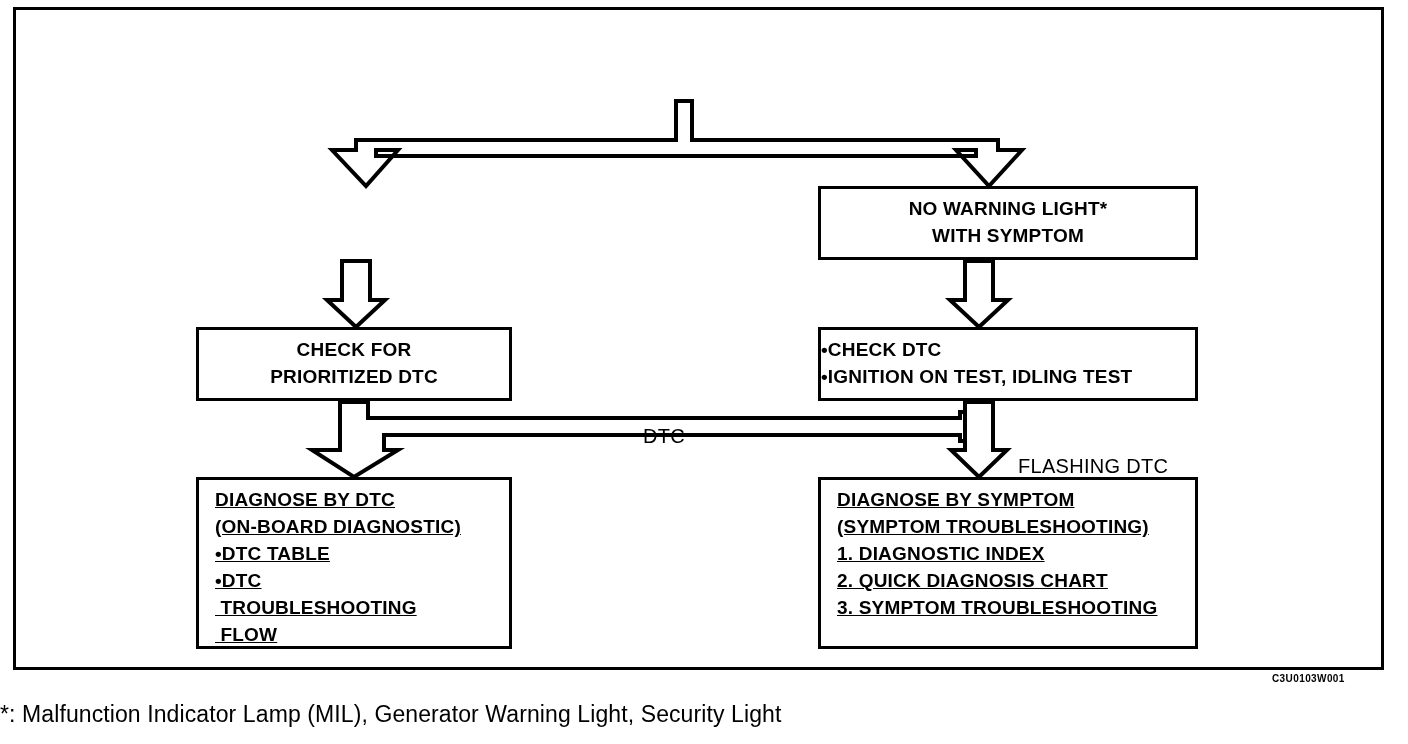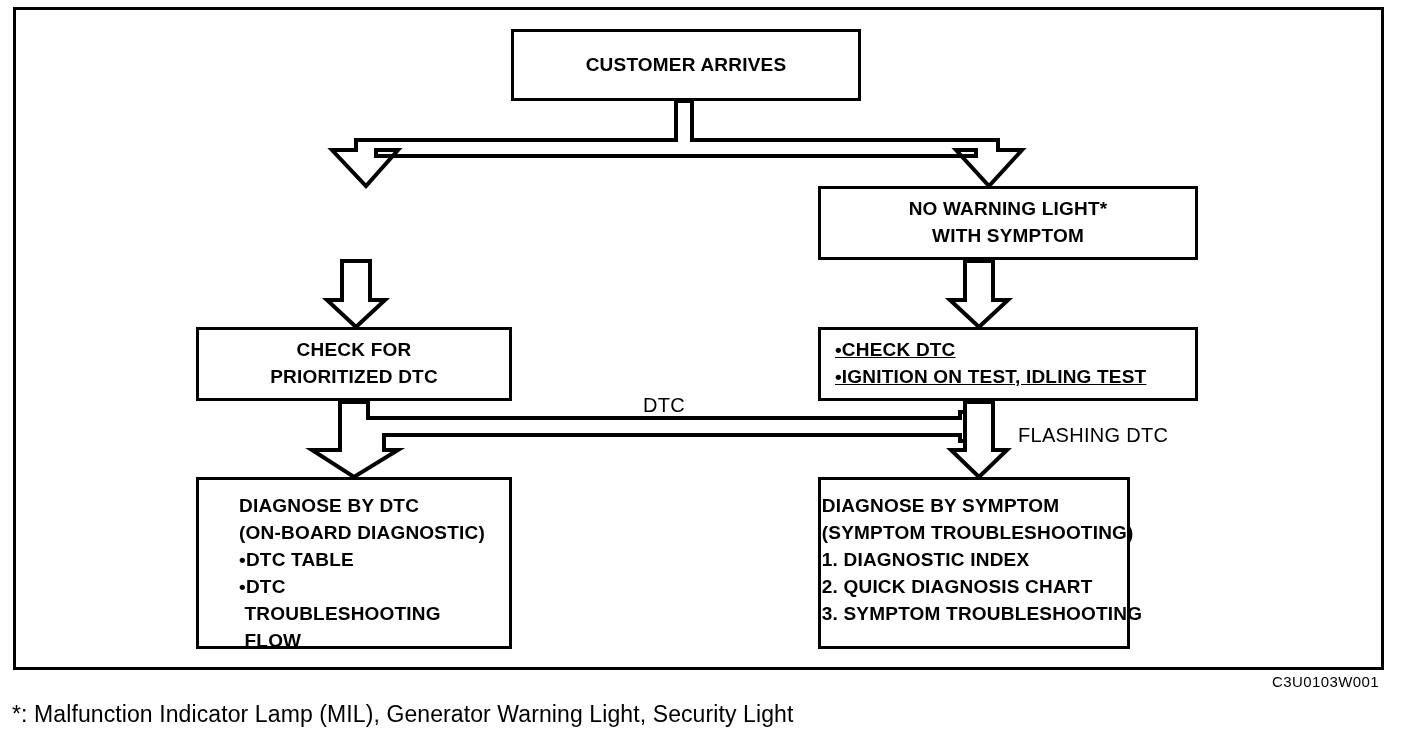--- a/index.html
+++ b/index.html
@@ -53,79 +53,79 @@
   .node.center {
     display: flex;
     align-items: center;
     justify-content: center;
     text-align: center;
   }
   .node.padleft {
     display: flex;
     align-items: center;
     justify-content: flex-start;
-    padding-left: 14px;
-    text-decoration: underline;
   }
   .node.padleft-top {
     display: flex;
     align-items: flex-start;
-    justify-content: center;
+    justify-content: flex-start;
     padding-left: 16px;
-    padding-top: 13px;
+    padding-top: 7px;
+    text-decoration: underline;
   }
 
   
   #node-customer        { left: 511px; top: 29px;  width: 350px; height: 72px; }
   #node-warning-on      { left: 196px; top: 186px; width: 316px; height: 74px; }
   #node-no-warning      { left: 818px; top: 186px; width: 380px; height: 74px; }
   #node-check-prior     { left: 196px; top: 327px; width: 316px; height: 74px; }
   #node-check-dtc       { left: 818px; top: 327px; width: 380px; height: 74px; }
   #node-diag-dtc        { left: 196px; top: 477px; width: 316px; height: 172px; }
-  #node-diag-symptom    { left: 818px; top: 477px; width: 312px; height: 172px; }
+  #node-diag-symptom    { left: 818px; top: 477px; width: 380px; height: 172px; }
 
   #node-diag-dtc  { font-size: 19px; }
   #node-diag-symptom { font-size: 19px; }
 
   
   #connectors {
     position: absolute;
     left: 0; top: 0;
     width: 1408px;
     height: 744px;
     pointer-events: none;
   }
 
   
   .edge-label {
     position: absolute;
     font-size: 20px;
     font-weight: 400;
     letter-spacing: 0.3px;
     white-space: nowrap;
+    margin-top: 31px;
   }
   #label-dtc         { left: 643px; top: 394px; }
   #label-without-dtc { left: 1018px; top: 424px; }
 
   
   #footnote {
     position: absolute;
-    left: 12px;
+    left: 0;
     top: 701px;
     font-size: 23px;
     font-weight: 400;
     white-space: nowrap;
     letter-spacing: 0.1px;
   }
   #drawing-code {
     position: absolute;
     left: 1272px;
     top: 673px;
-    font-size: 15px;
-    font-weight: 400;
+    font-size: 10px;
+    font-weight: 700;
     letter-spacing: 0.4px;
     white-space: nowrap;
   }
 </style>
 </head>
 <body>
 
 <div id="page">
 
   <div class="frame"></div>
@@ -189,23 +189,20 @@
         L 993,402
         L 993,450
         L 1007,450
         L 979,477
         L 951,450
         L 965,450
         Z"></path>
     </g>
   </svg>
 
-  <div class="node center" id="node-customer">
-    <span class="txt">CUSTOMER ARRIVES</span>
-  </div>
 
 
   <div class="node center" id="node-no-warning">
     <span class="txt">NO WARNING LIGHT*
 WITH SYMPTOM</span>
   </div>
 
   <div class="node center" id="node-check-prior">
     <span class="txt">CHECK FOR
 PRIORITIZED DTC</span>

